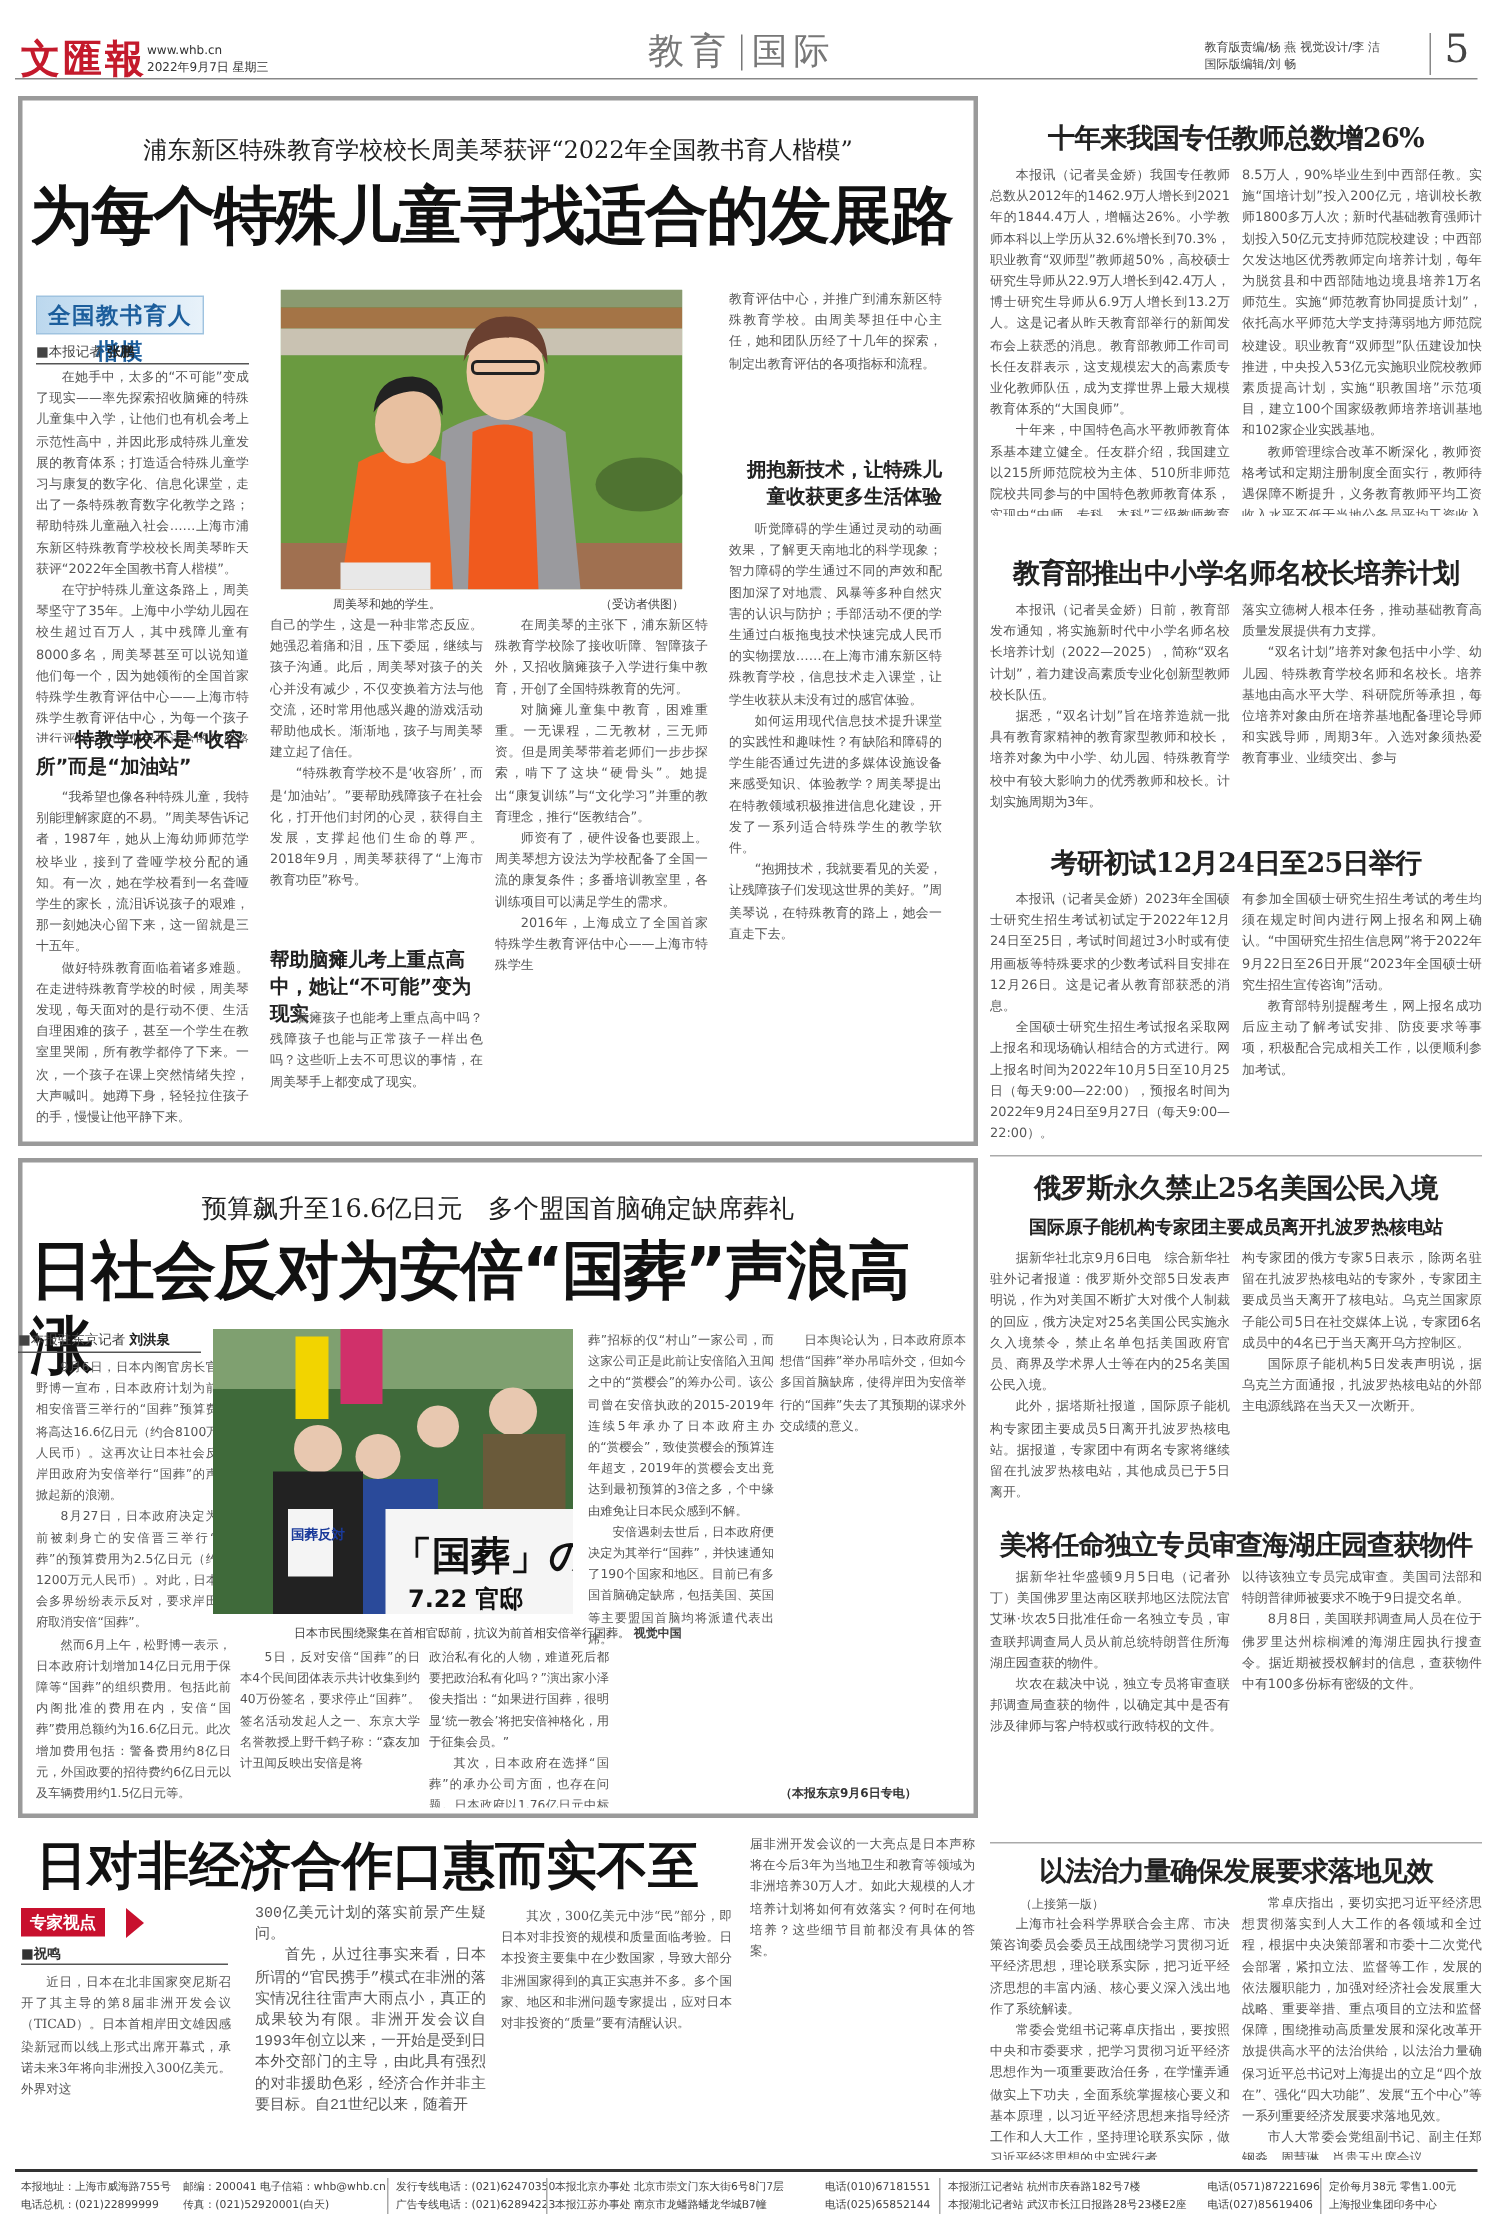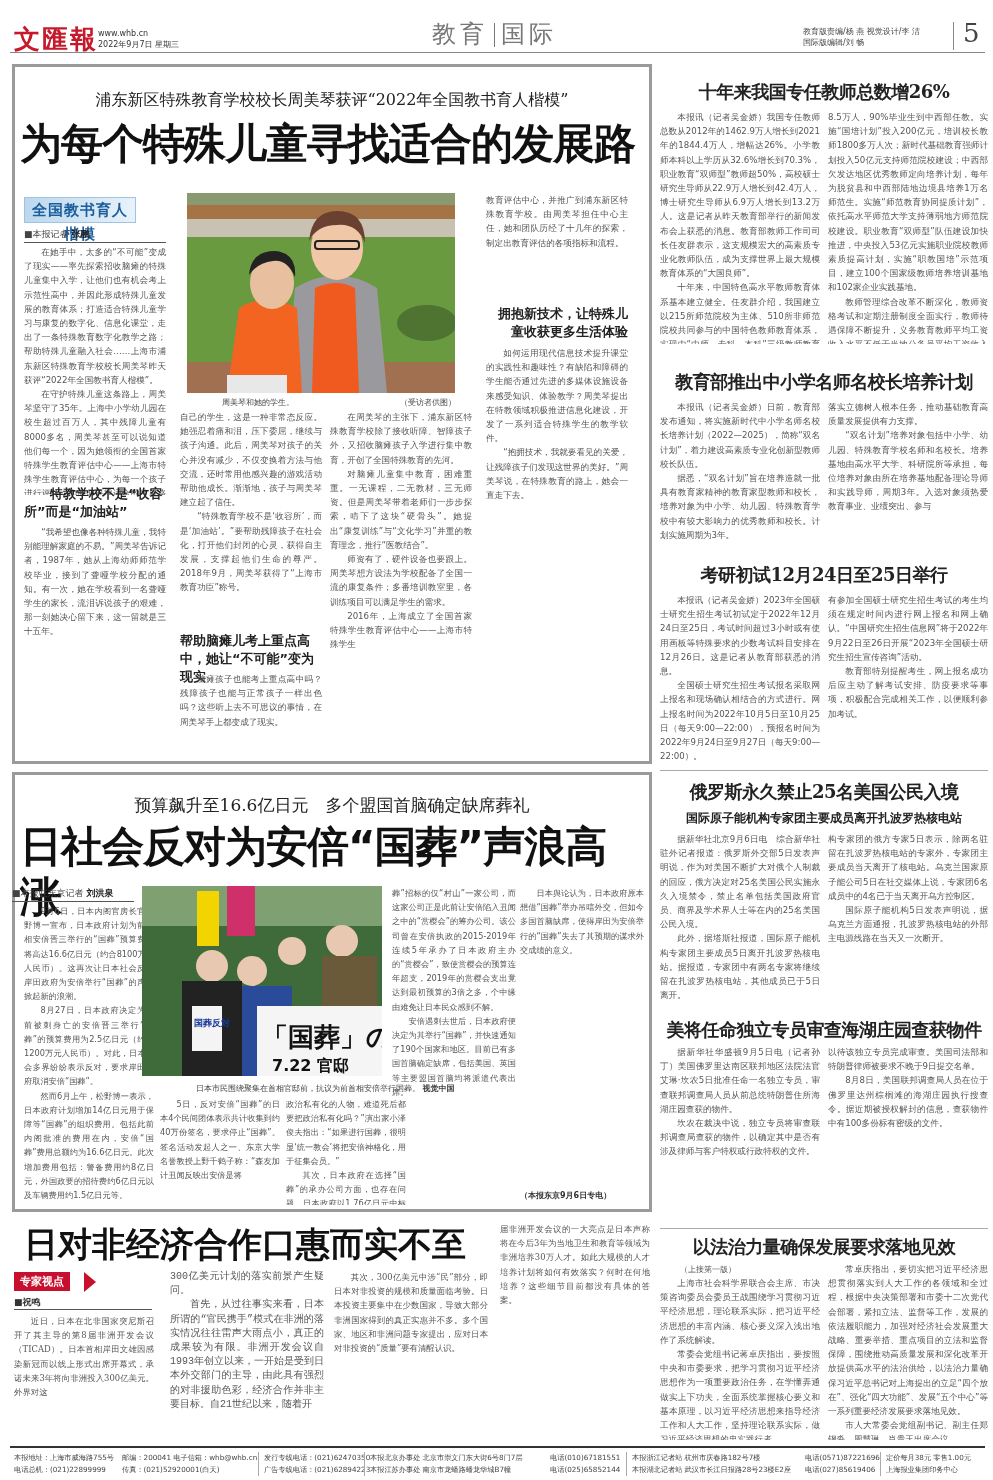--- a/index.html
+++ b/index.html
@@ -65,20 +65,21 @@
   <span>■本报记者</span>
   <b>张鹏</b>
 </div>
 <div class="col body-text" style="left:24px;top:245px;width:142px;height:250px">
   <p>在她手中，太多的“不可能”变成了现实——率先探索招收脑瘫的特殊儿童集中入学，让他们也有机会考上示范性高中，并因此形成特殊儿童发展的教育体系；打造适合特殊儿童学习与康复的数字化、信息化课堂，走出了一条特殊教育数字化教学之路；帮助特殊儿童融入社会……上海市浦东新区特殊教育学校校长周美琴昨天获评“2022年全国教书育人楷模”。</p>
   <p>在守护特殊儿童这条路上，周美琴坚守了35年。上海中小学幼儿园在校生超过百万人，其中残障儿童有8000多名，周美琴甚至可以说知道他们每一个，因为她领衔的全国首家特殊学生教育评估中心——上海市特殊学生教育评估中心，为每一个孩子进行评估，为他们寻找适合的发展路径。周美琴更被这些孩子们认为是他们中的“孩子王”。</p>
 </div>
 <div class="subhead" style="left:24px;top:485px;width:142px;text-indent:2em">特教学校不是“收容所”而是“加油站”</div>
 <div class="col body-text" style="left:24px;top:525px;width:142px;height:232px">
   <p>“我希望也像各种特殊儿童，我特别能理解家庭的不易。”周美琴告诉记者，1987年，她从上海幼师师范学校毕业，接到了聋哑学校分配的通知。有一次，她在学校看到一名聋哑学生的家长，流泪诉说孩子的艰难，那一刻她决心留下来，这一留就是三十五年。</p>
+  <p>做好特殊教育面临着诸多难题。在走进特殊教育学校的时候，周美琴发现，每天面对的是行动不便、生活自理困难的孩子，甚至一个学生在教室里哭闹，所有教学都停了下来。一次，一个孩子在课上突然情绪失控，大声喊叫。她蹲下身，轻轻拉住孩子的手，慢慢让他平静下来。</p>
 </div>
 
 <div class="photo" style="left:187px;top:193px;width:268px;height:200px">
   <svg width="268" height="200" viewBox="0 0 268 200">
     <rect width="268" height="200" fill="#5c8a3a"></rect>
     <rect y="0" width="268" height="12" fill="#8a9a70"></rect>
     <rect y="12" width="268" height="14" fill="#a47446"></rect>
     <rect y="26" width="268" height="18" fill="#c9c2b2"></rect>
     <rect y="44" width="268" height="125" fill="#6a9a40"></rect>
     <rect y="169" width="268" height="31" fill="#a07050"></rect>
@@ -113,20 +114,21 @@
   <p>对脑瘫儿童集中教育，困难重重。一无课程，二无教材，三无师资。但是周美琴带着老师们一步步探索，啃下了这块“硬骨头”。她提出“康复训练”与“文化学习”并重的教育理念，推行“医教结合”。</p>
   <p>师资有了，硬件设备也要跟上。周美琴想方设法为学校配备了全国一流的康复条件；多番培训教室里，各训练项目可以满足学生的需求。</p>
   <p>2016年，上海成立了全国首家特殊学生教育评估中心——上海市特殊学生</p>
 </div>
 
 <div class="col body-text" style="left:486px;top:193px;width:142px;height:110px">
   <p style="text-indent:0">教育评估中心，并推广到浦东新区特殊教育学校。由周美琴担任中心主任，她和团队历经了十几年的探索，制定出教育评估的各项指标和流程。</p>
 </div>
 <div class="subhead" style="left:486px;top:305px;width:142px;text-align:right">拥抱新技术，让特殊儿童收获更多生活体验</div>
 <div class="col body-text" style="left:486px;top:346px;width:142px;height:411px">
+  <p>听觉障碍的学生通过灵动的动画效果，了解更天南地北的科学现象；智力障碍的学生通过不同的声效和配图加深了对地震、风暴等多种自然灾害的认识与防护；手部活动不便的学生通过白板拖曳技术快速完成人民币的实物摆放……在上海市浦东新区特殊教育学校，信息技术走入课堂，让学生收获从未没有过的感官体验。</p>
   <p>如何运用现代信息技术提升课堂的实践性和趣味性？有缺陷和障碍的学生能否通过先进的多媒体设施设备来感受知识、体验教学？周美琴提出在特教领域积极推进信息化建设，开发了一系列适合特殊学生的教学软件。</p>
   <p>“抱拥技术，我就要看见的关爱，让残障孩子们发现这世界的美好。”周美琴说，在特殊教育的路上，她会一直走下去。</p>
 </div>
 
 <div class="box" style="left:12px;top:772px;width:640px;height:440px"></div>
 <div class="kicker" style="left:20px;top:794px;width:624px;font-size:17px">预算飙升至16.6亿日元　多个盟国首脑确定缺席葬礼</div>
 <div class="headline" style="left:20px;top:822px;width:624px;font-size:42px;line-height:50px">日社会反对为安倍“国葬”声浪高涨</div>
 <div class="byline" style="left:12px;top:887px;width:122px">
   <span>■本报驻东京记者</span>
   <b>刘洪泉</b>

